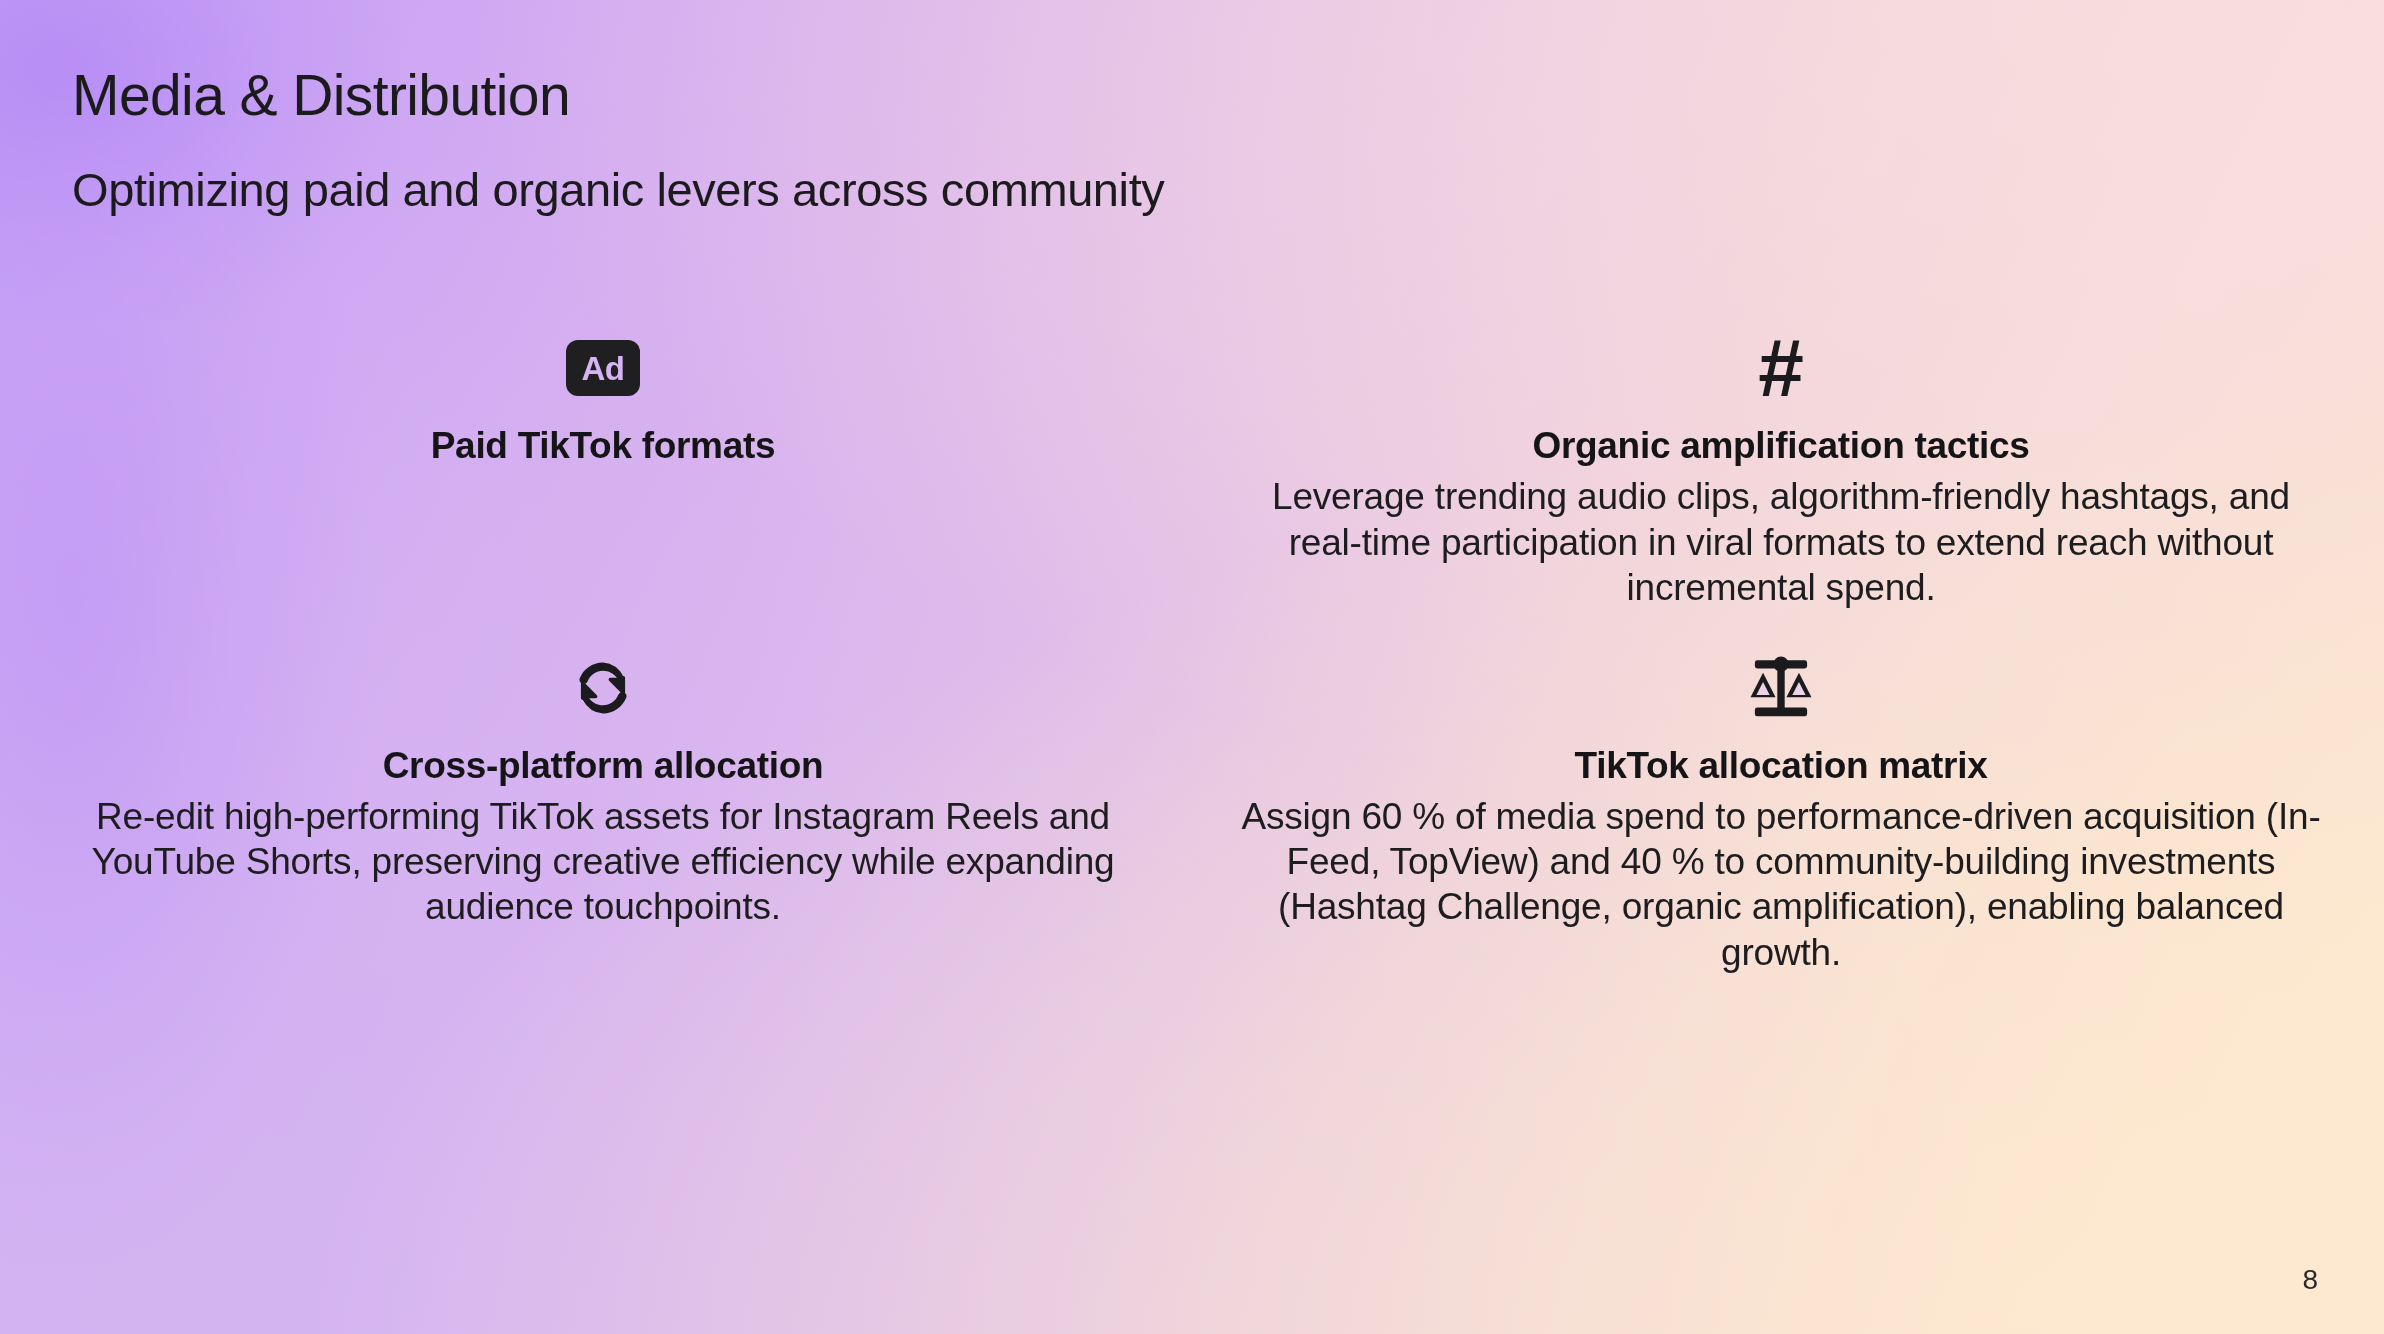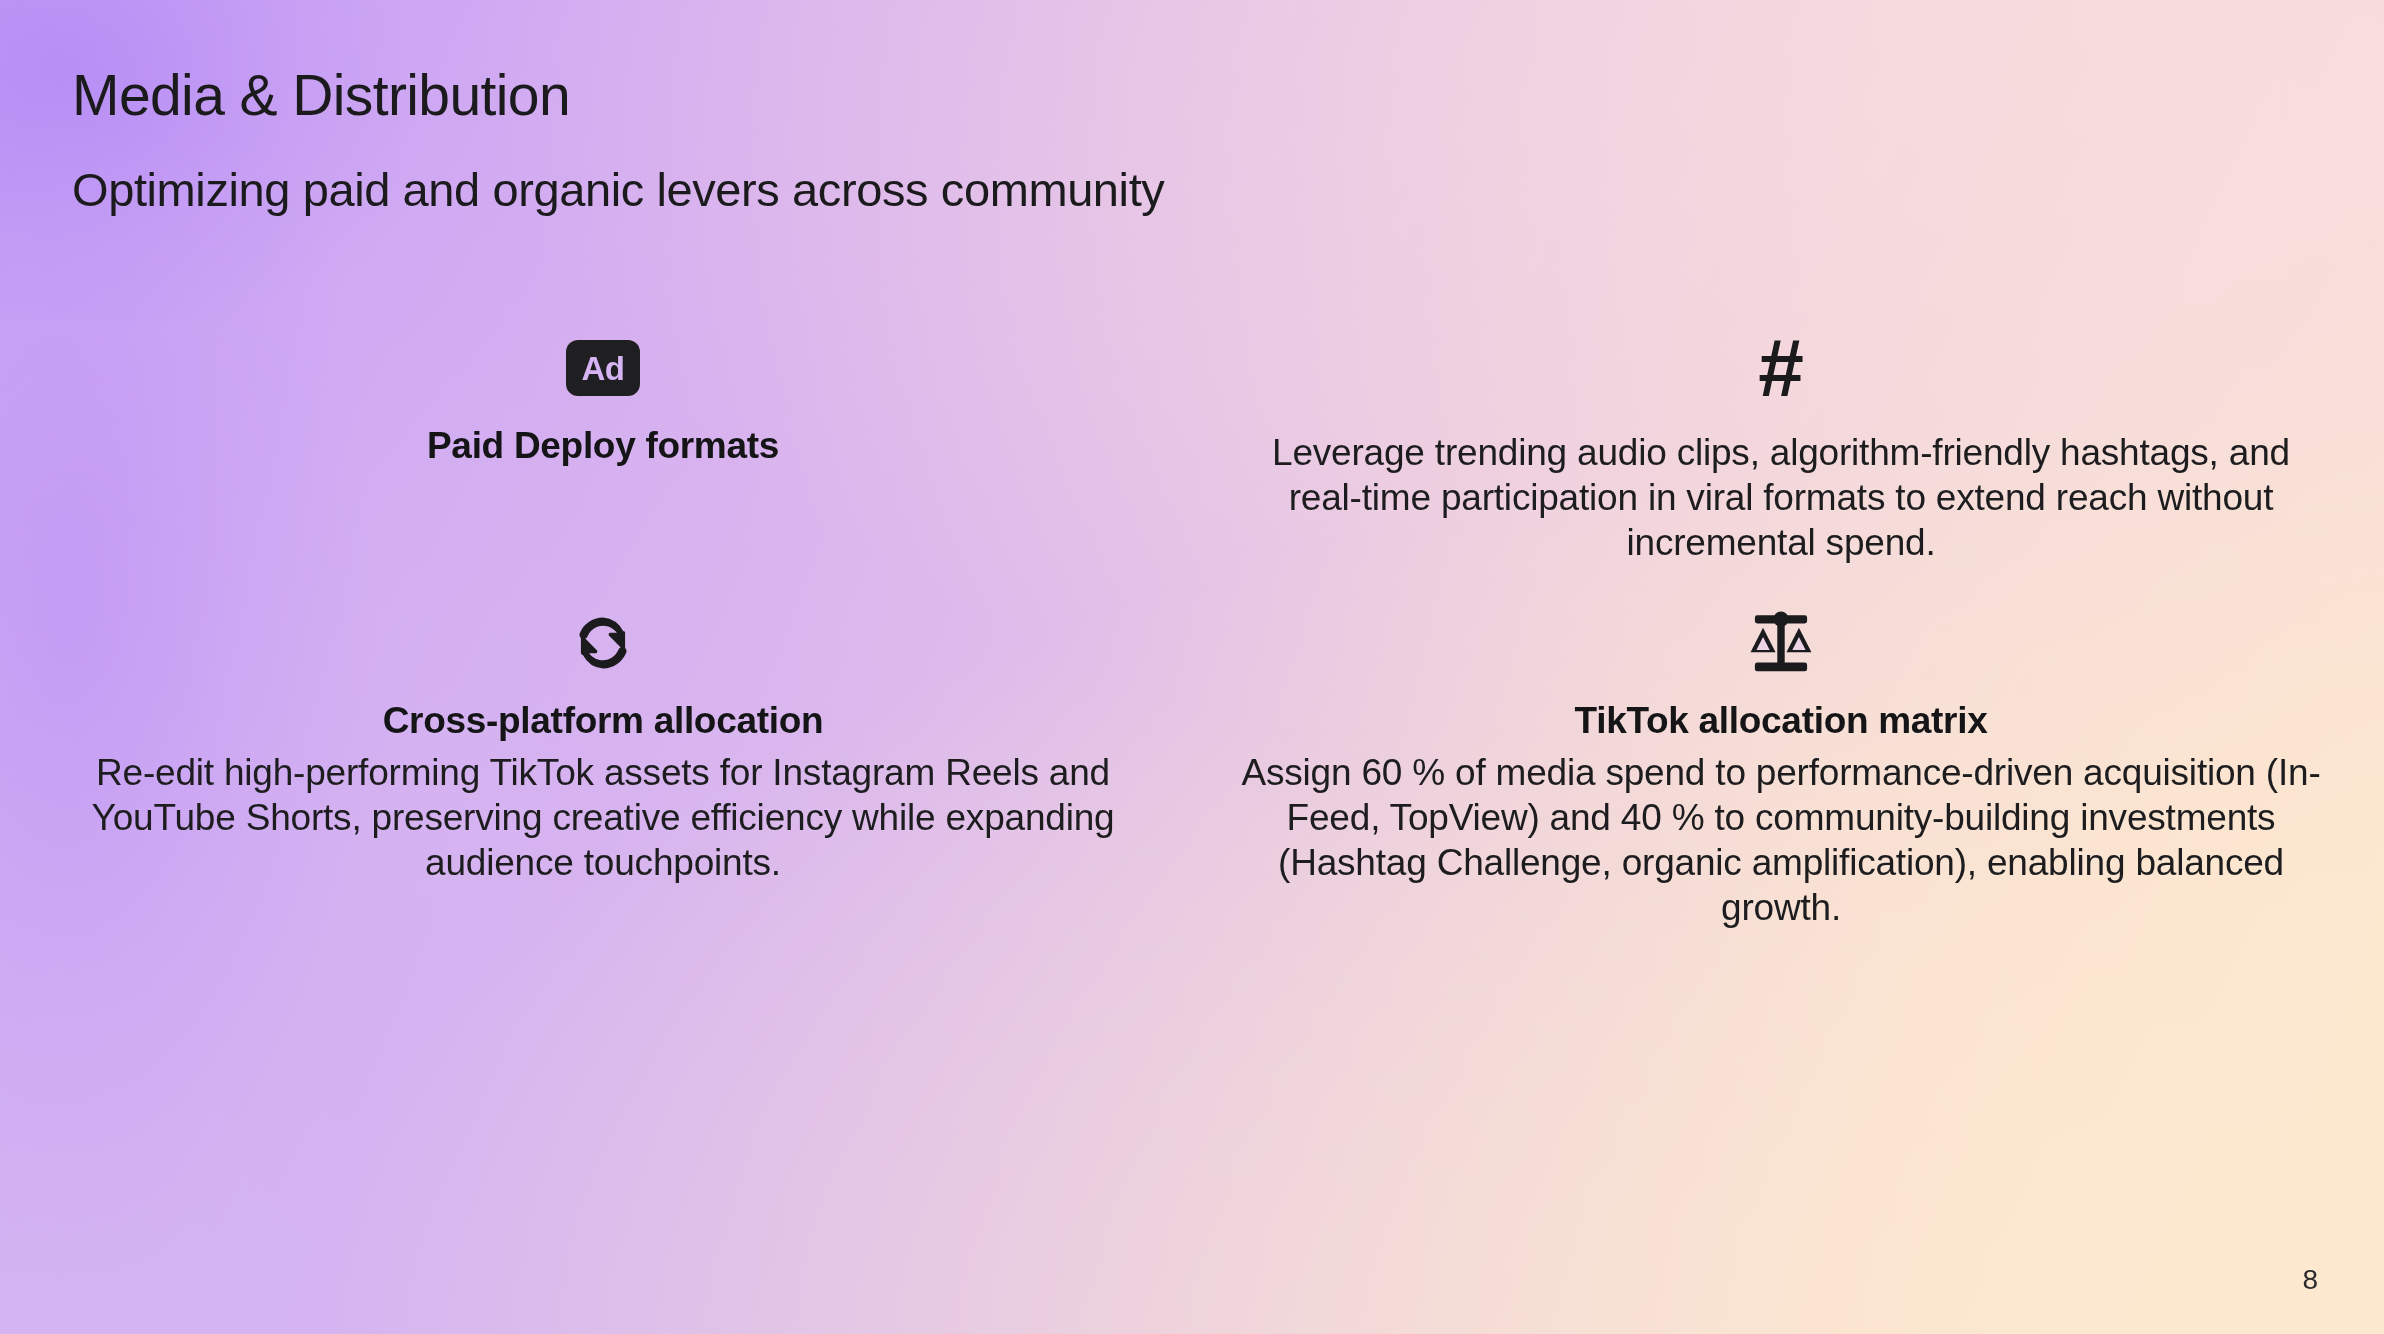--- a/index.html
+++ b/index.html
@@ -170,27 +170,28 @@
   </div>
 
   <div class="cards">
 
     <div class="card">
       <div class="card-icon">
         <div class="ad-badge">
           <span class="ad-badge-text">Ad</span>
         </div>
       </div>
-      <div class="card-title">Paid Deploy formats</div>
+      <div class="card-title">Paid TikTok formats</div>
     </div>
 
     <div class="card">
       <div class="card-icon">
         <span class="hash-icon">#</span>
       </div>
+      <div class="card-title">Organic amplification tactics</div>
       <p class="card-body">Leverage trending audio clips, algorithm-friendly hashtags, and real-time participation in viral formats to extend reach without incremental spend.</p>
     </div>
 
     <div class="card">
         <div class="card-icon">
         <svg class="svg-icon" width="74" height="74" viewBox="0 0 64 64" fill="currentColor" aria-hidden="true">
           <path d="M32 10c-9.1 0-16.9 5.6-20.1 13.6a3.6 3.6 0 0 0 6.7 2.7C20.9 20.6 26 17 32 17c4.9 0 9.3 2.4 12 6.1l-5.6 0a1.6 1.6 0 0 0-1.1 2.7l11.1 11.1a1.6 1.6 0 0 0 2.7-1.1V23.3c0-.9-.7-1.6-1.6-1.6h-.1A21.9 21.9 0 0 0 32 10z"></path>
           <path d="M32 54c9.1 0 16.9-5.6 20.1-13.6a3.6 3.6 0 0 0-6.7-2.7C43.1 43.4 38 47 32 47c-4.9 0-9.3-2.4-12-6.1l5.6 0a1.6 1.6 0 0 0 1.1-2.7L15.6 27.1a1.6 1.6 0 0 0-2.7 1.1v12.5c0 .9.7 1.6 1.6 1.6h.1A21.9 21.9 0 0 0 32 54z"></path>
         </svg>
       </div>

